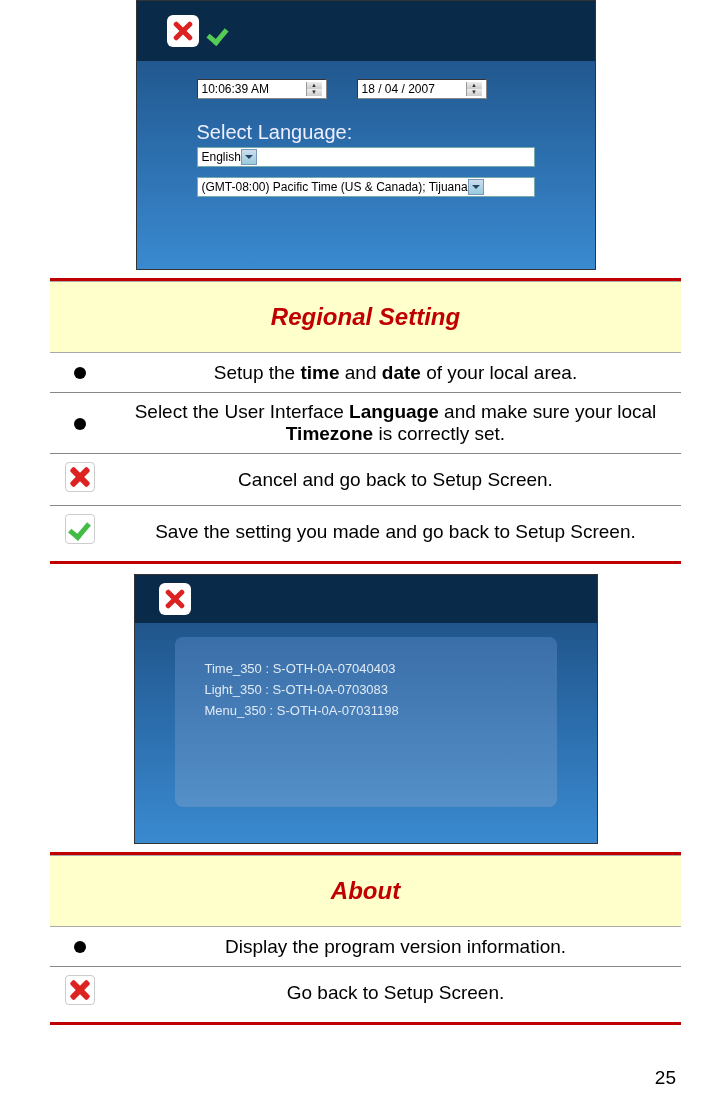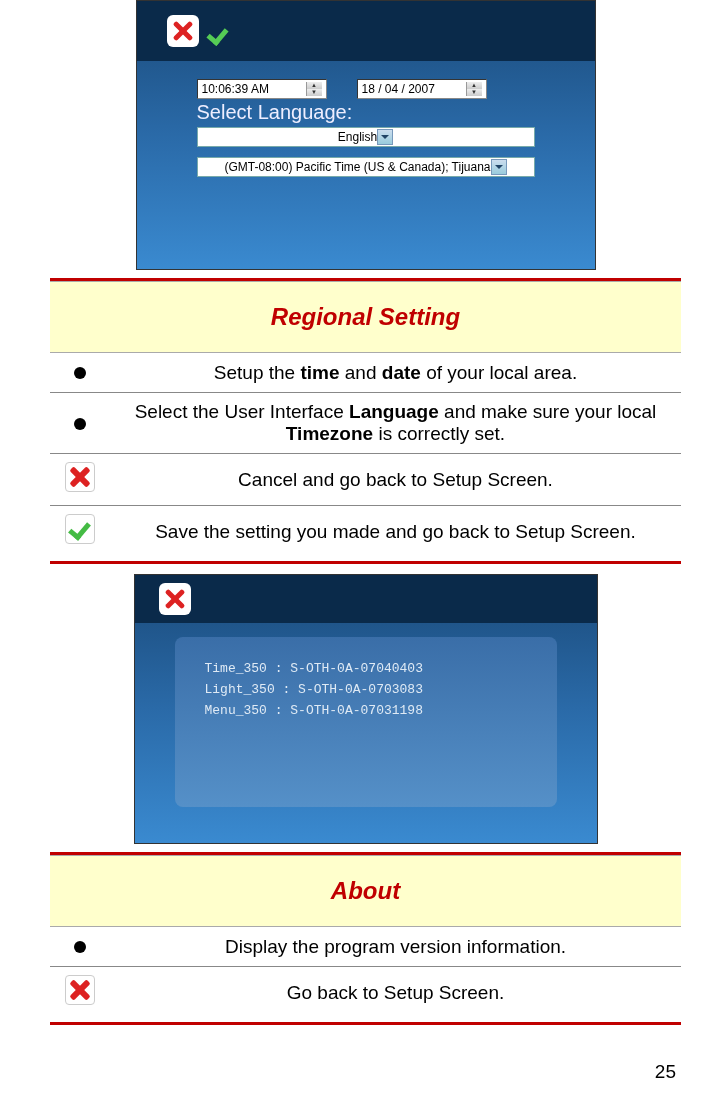--- a/index.html
+++ b/index.html
@@ -64,21 +64,21 @@
     left: 4px; top: 8px;
     width: 8px; height: 14px;
     border-right: 5px solid #5c5;
     border-bottom: 5px solid #5c5;
     transform: rotate(40deg);
   }
   
   .shot1-body {
     padding: 18px 60px 10px 60px;
   }
-  .input-row { display: flex; gap: 30px; margin-bottom: 2px; }
+  .input-row { display: flex; gap: 30px; margin-bottom: 22px; }
   .win-input {
     background: #fff;
     font-size: 12px;
     padding: 2px 4px;
     border: 1px inset #888;
     height: 20px;
     display: flex;
     align-items: center;
     justify-content: space-between;
   }
@@ -101,21 +101,21 @@
     color: #eef; font-size: 20px;
     margin-bottom: 3px;
   }
   .dropdwn {
     background: #fff;
     font-size: 12px;
     padding: 2px 4px;
     border: 1px solid #7aa;
     height: 20px;
     display: flex;
-    justify-content: center;
+    justify-content: flex-start;
     align-items: center;
     margin-bottom: 10px;
   }
   .dropdwn .arrow {
     width: 16px; height: 16px;
     background: linear-gradient(#cde,#9cd);
     border: 1px solid #79b;
     display: flex; align-items: center; justify-content: center;
   }
   .dropdwn .arrow::after {
@@ -135,21 +135,21 @@
   .shot2-inner {
     margin: 14px 40px;
     background: linear-gradient(#3a6ea8, #5590c8);
     border-radius: 8px;
     padding: 24px 30px;
     height: 170px;
   }
   .shot2-line {
     color: #dfeaf5;
     font-size: 13px;
-    font-family: Liberation Mono, monospace;
+    font-family: Liberation Sans, sans-serif;
     margin-bottom: 6px;
   }
   
   
   .sec-rule {
     border: 0; border-top: 3px solid #c00000; margin: 8px 0 0 0;
   }
   .sec-title {
     background: #ffffcc;
     text-align: center;
@@ -205,21 +205,21 @@
     border-bottom: 5px solid #4b4;
     transform: rotate(40deg);
   }
   .bold { font-weight: bold; }
   .italic { font-style: italic; }
   
   .sec-rule-thick { border: 0; border-top: 3px solid #c00000; margin: 4px 0 0 0; }
   
   .page-number {
     position: absolute;
-    bottom: 30px;
+    bottom: 24px;
     right: 45px;
     font-size: 19px;
   }
 </style>
 </head>
 <body>
 
 <div class="page-content">
 
   <div class="screenshot shot1">

